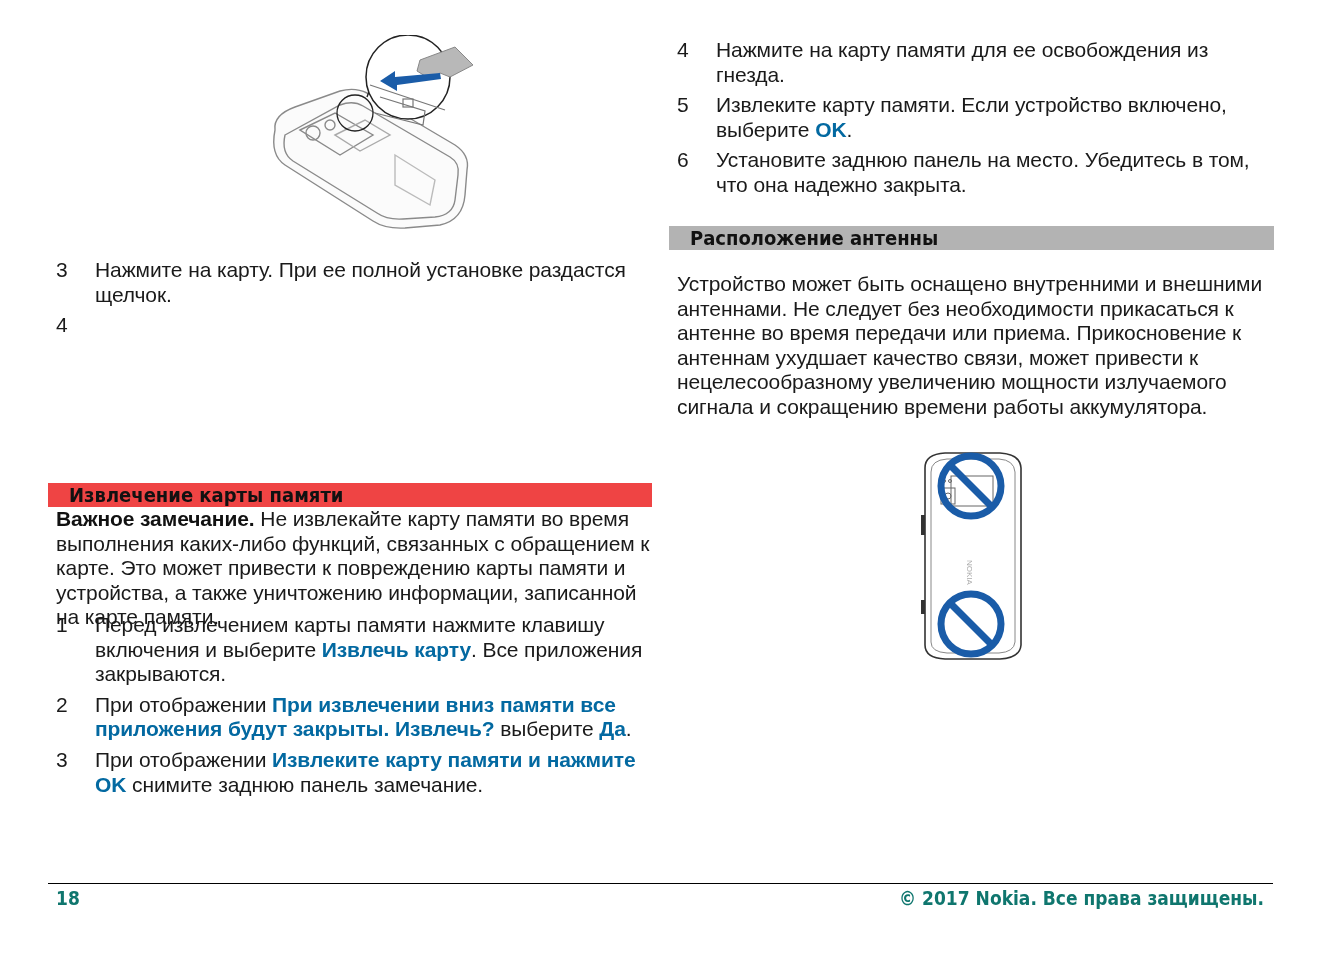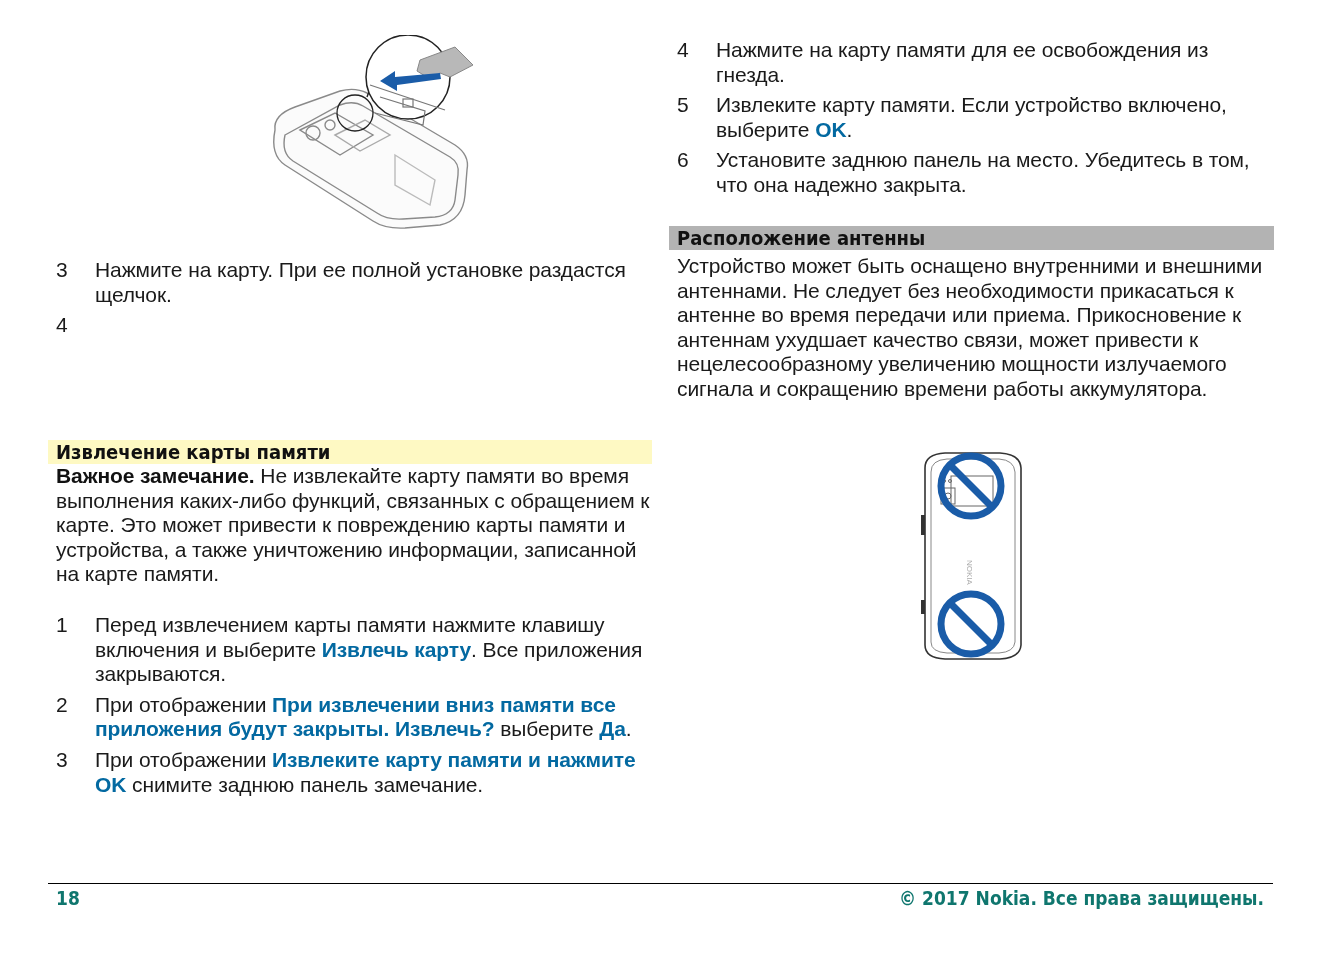--- a/index.html
+++ b/index.html
@@ -9,24 +9,24 @@
     color: #1a1a1a;
   }
   .txt { font-family: "Liberation Sans Narrow", "Liberation Sans", sans-serif; font-size: 21px; line-height: 24.6px; letter-spacing: -0.1px; }
   .col { position: absolute; }
   .left-col { left: 48px; width: 605px; }
   .right-col { left: 669px; width: 605px; }
   .step { position: relative; padding-left: 47px; margin-bottom: 6px; }
   .step .num { position: absolute; left: 8px; top: 0; }
   .b { font-weight: bold; color: #0369a1; }
   .heading {
-    font-weight: bold; font-size: 20px; line-height: 24px; padding-left: 8px;
+    font-weight: bold; font-size: 20px; line-height: 24px; padding-left: 21px;
     color: #111;
   }
-  .heading.light { background: #fef9c3; }
+  .heading.light { background: #ef4444; margin-top: 43px; }
   .heading.dark { background: #b3b3b3; }
   .para { padding-left: 8px; }
   .footer-line { position: absolute; left: 48px; width: 1225px; top: 883px; height: 1px; background: #000; }
   .footer { position: absolute; top: 886px; font-weight: bold; font-size: 19px; line-height: 24px; color: #0f766e; }
   svg { position: absolute; }
 </style>
 </head>
 <body>
 
 <svg style="left:255px;top:35px" width="240" height="200" viewBox="0 0 240 200">
@@ -93,21 +93,21 @@
     <span>Извлеките карту памяти. Если устройство включено, выберите </span><span class="b">OK</span><span>.</span>
   </div>
   <div class="step">
     <span class="num">6</span>
     <span>Установите заднюю панель на место. Убедитесь в том, что она надежно закрыта.</span>
   </div>
 </div>
 
 <div class="col right-col" style="top:226px">
   <div class="heading dark">Расположение антенны</div>
-  <div class="para txt" style="margin-top:4px">Устройство может быть оснащено внутренними и внешними антеннами. Не следует без необходимости прикасаться к антенне во время передачи или приема. Прикосновение к антеннам ухудшает качество связи, может привести к нецелесообразному увеличению мощности излучаемого сигнала и сокращению времени работы аккумулятора.</div>
+  <div class="para txt" style="margin-top:22px">Устройство может быть оснащено внутренними и внешними антеннами. Не следует без необходимости прикасаться к антенне во время передачи или приема. Прикосновение к антеннам ухудшает качество связи, может привести к нецелесообразному увеличению мощности излучаемого сигнала и сокращению времени работы аккумулятора.</div>
 </div>
 
 <svg style="left:915px;top:450px" width="115" height="215" viewBox="0 0 115 215">
   <path d="M10 18 Q10 4 30 3 L85 3 Q105 4 106 18 L106 195 Q105 208 85 209 L30 209 Q10 208 10 195 Z" fill="#fff" stroke="#333" stroke-width="1.6"></path>
   <path d="M16 22 Q16 10 32 9 L84 9 Q99 10 100 22 L100 192 Q99 202 84 203 L32 203 Q16 202 16 192 Z" fill="none" stroke="#888" stroke-width="1"></path>
   <rect x="6" y="65" width="4" height="20" fill="#333"></rect>
   <rect x="6" y="150" width="4" height="14" fill="#333"></rect>
   <g stroke="#666" fill="none" stroke-width="1">
     <rect x="36" y="26" width="42" height="30"></rect>
     <rect x="26" y="38" width="14" height="16"></rect>

